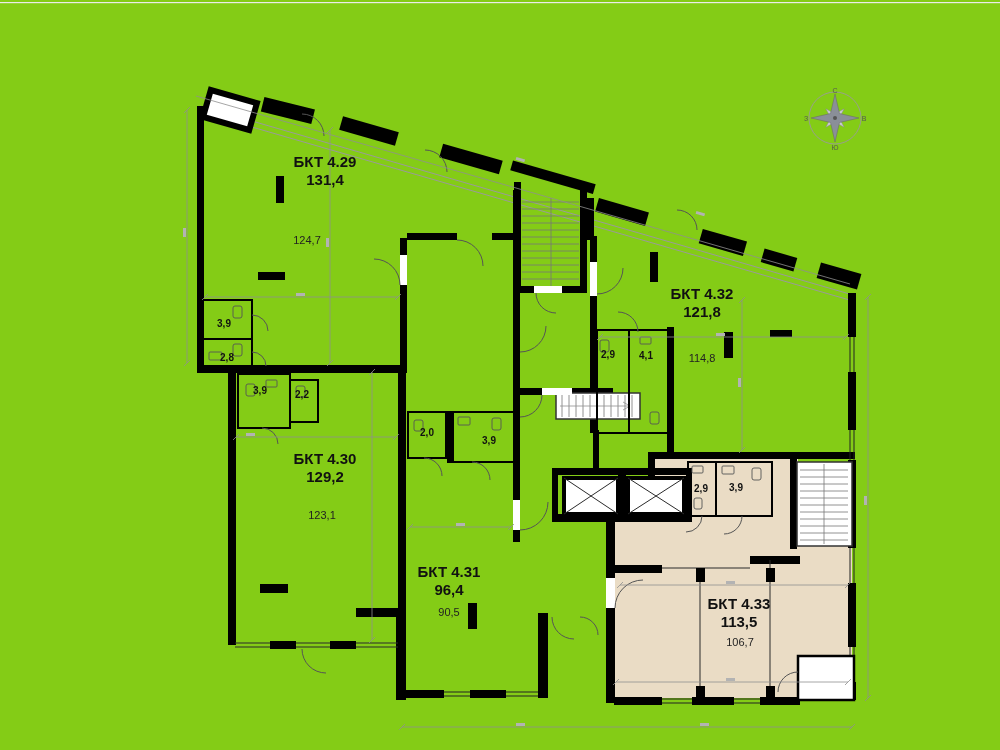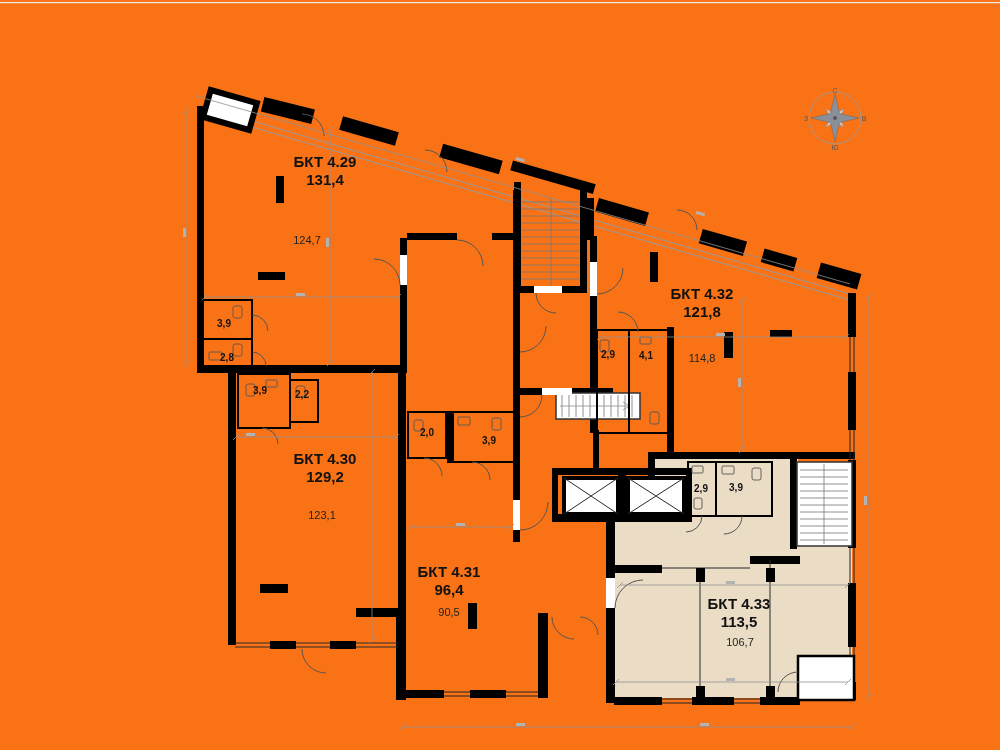--- a/index.html
+++ b/index.html
@@ -1,16 +1,16 @@
 <!DOCTYPE html>
 <html><head>
 <meta charset="utf-8">
 <style>
   html,body{margin:0;padding:0;background:#ffffff;}
-  .stage{position:relative;width:1000px;height:750px;background:#f97316;overflow:hidden;
+  .stage{position:relative;width:1000px;height:750px;background:#84cc16;overflow:hidden;
          font-family:"Liberation Sans", sans-serif;}
   svg text{font-family:"Liberation Sans", sans-serif;fill:#111;}
   .lbl-name{font-size:15px;font-weight:700;}
   .lbl-area{font-size:15px;font-weight:700;}
   .lbl-room{font-size:11px;font-weight:400;fill:#222;}
   .lbl-wet{font-size:10px;font-weight:700;}
   .lbl-compass{font-size:7px;font-weight:400;fill:#555;}
   .w{fill:#000;}
   .tw{stroke:#000;stroke-width:2;fill:none;}
   .t1{stroke:#2a2a2a;stroke-width:1;fill:none;}

